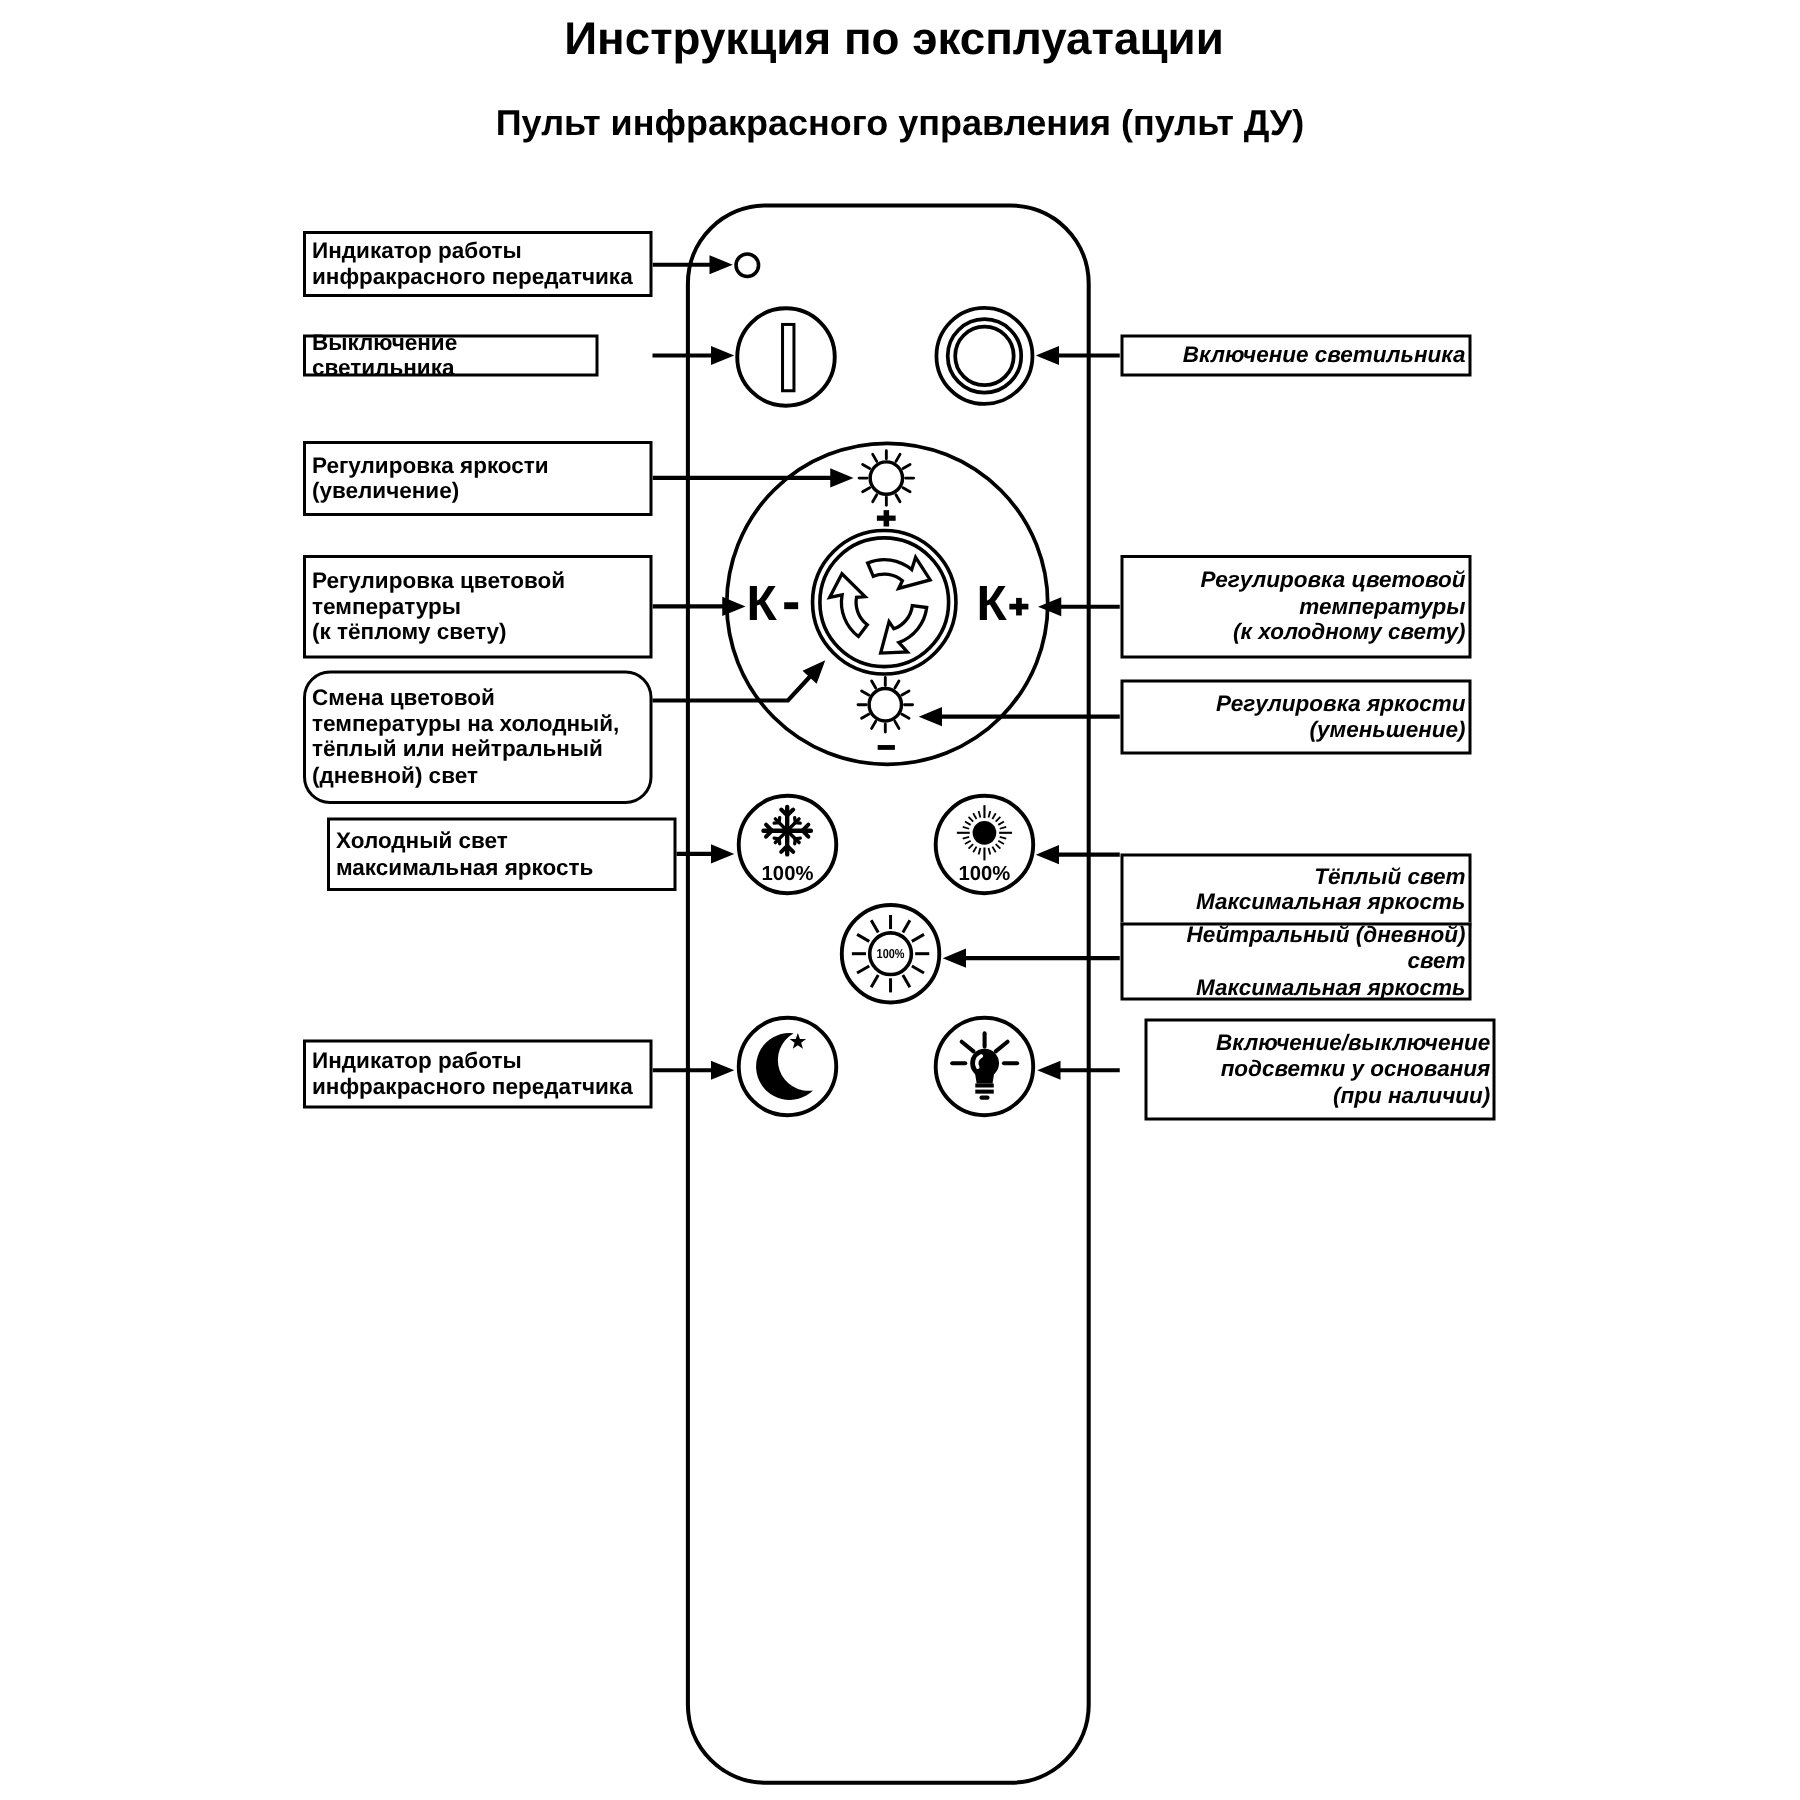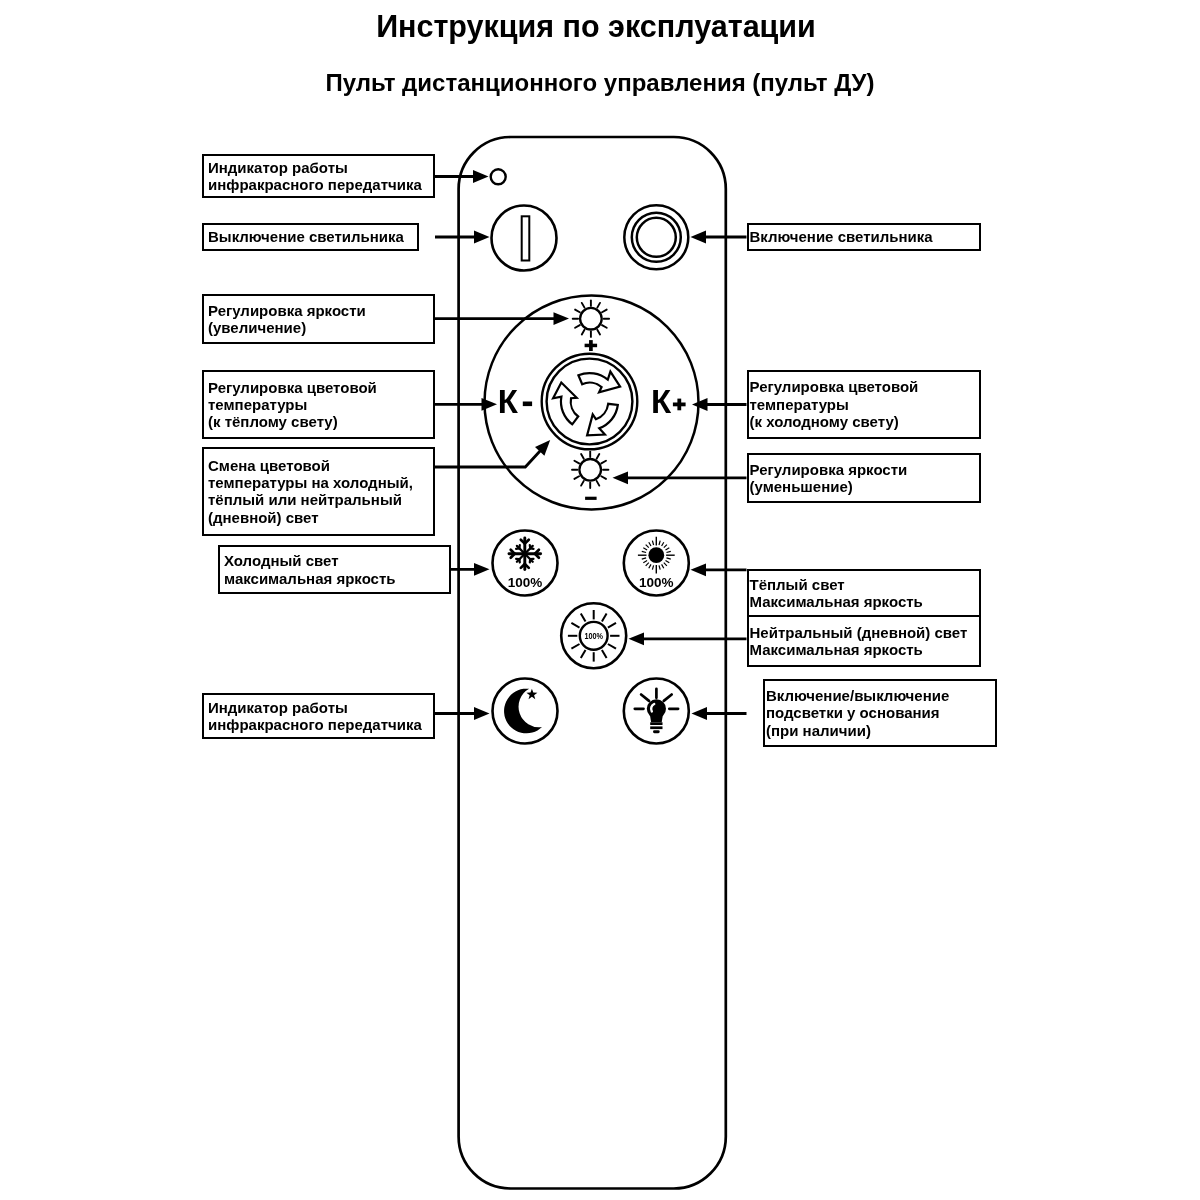--- a/index.html
+++ b/index.html
@@ -1,19 +1,19 @@
 <!DOCTYPE html>
 <html><head><meta charset="utf-8"><style>
 html,body{margin:0;padding:0;background:#fff;width:1200px;height:1200px;overflow:hidden;}
 body{font-family:"Liberation Sans",sans-serif;font-weight:bold;color:#000;position:relative;}
 svg text{font-family:"Liberation Sans",sans-serif;font-weight:bold;fill:#000;}
 .box{position:absolute;box-sizing:border-box;border:2.2px solid #000;background:#fff;
  font-size:15px;line-height:17.2px;display:flex;align-items:center;}
 .box.L{text-align:left;padding-left:4px;padding-right:1px;justify-content:flex-start;}
-.box.R{padding-right:1.5px;padding-left:1px;justify-content:flex-end;}
+.box.R{text-align:right;padding-right:1.5px;padding-left:1px;justify-content:flex-end;font-style:italic;}
 .box.R>div{width:100%;}
 #t1{position:absolute;left:-4px;top:11.2px;width:1200px;text-align:center;font-size:30.5px;line-height:30.5px;}
 #t2{position:absolute;left:0;top:70.6px;width:1200px;text-align:center;font-size:24px;line-height:24px;}
 </style></head>
 <body>
 <svg width="1200" height="1200" viewBox="0 0 1200 1200" style="position:absolute;left:0;top:0">
 <rect x="458.6" y="137" width="267.2" height="1051.5" rx="52" fill="#fff" stroke="#000" stroke-width="2.7"></rect>
 <circle cx="498.2" cy="176.8" r="7.5" fill="#fff" stroke="#000" stroke-width="2.4"></circle>
 <circle cx="524" cy="238" r="32.5" fill="#fff" stroke="#000" stroke-width="2.6"></circle>
 <rect x="521.7" y="216.3" width="7.6" height="44.2" fill="#fff" stroke="#000" stroke-width="2"></rect>
@@ -164,34 +164,34 @@
 <line x1="746.5" y1="477.8" x2="625.5" y2="477.8" stroke="#000" stroke-width="2.8" stroke-linecap="butt"></line>
 <polygon points="612.5,477.8 628,471.4 628,484.2" fill="#000"></polygon>
 <line x1="746.5" y1="569.8" x2="703.5" y2="569.8" stroke="#000" stroke-width="2.8" stroke-linecap="butt"></line>
 <polygon points="690.5,569.8 706,563.4 706,576.2" fill="#000"></polygon>
 <line x1="746.5" y1="638.8" x2="641.5" y2="638.8" stroke="#000" stroke-width="2.8" stroke-linecap="butt"></line>
 <polygon points="628.5,638.8 644,632.4 644,645.2" fill="#000"></polygon>
 <line x1="746.5" y1="713.5" x2="704.5" y2="713.5" stroke="#000" stroke-width="2.8" stroke-linecap="butt"></line>
 <polygon points="691.5,713.5 707,707.1 707,719.9" fill="#000"></polygon>
 </svg>
 <div id="t1">Инструкция по эксплуатации</div>
-<div id="t2">Пульт дистанционного управления (пульт ДУ)</div>
+<div id="t2">Пульт инфракрасного управления (пульт ДУ)</div>
 <div class="box L" style="left:202px;top:154px;width:233px;height:44px;">
     <div>Индикатор работы<br>инфракрасного передатчика</div>
   </div>
-<div class="box L" style="left:202px;top:223.3px;width:217px;height:27.5px;">
+<div class="box L" style="left:202px;top:223.3px;width:197px;height:27.5px;">
     <div>Выключение светильника</div>
   </div>
 <div class="box L" style="left:202px;top:294px;width:233px;height:50px;">
     <div>Регулировка яркости<br>(увеличение)</div>
   </div>
 <div class="box L" style="left:202px;top:370px;width:233px;height:69px;">
     <div>Регулировка цветовой<br>температуры<br>(к тёплому свету)</div>
   </div>
-<div class="box L" style="left:202px;top:447px;width:233px;height:88.6px;">
+<div class="box L" style="left:202px;top:447px;width:233px;height:88.6px;border-radius:18px;">
     <div>Смена цветовой<br>температуры на холодный,<br>тёплый или нейтральный<br>(дневной) свет</div>
   </div>
 <div class="box L" style="left:218px;top:545px;width:233px;height:49px;">
     <div>Холодный свет<br>максимальная яркость</div>
   </div>
 <div class="box L" style="left:202px;top:693px;width:233px;height:46px;">
     <div>Индикатор работы<br>инфракрасного передатчика</div>
   </div>
 <div class="box R" style="left:746.5px;top:222.5px;width:234px;height:28.5px;">
     <div>Включение светильника</div>

